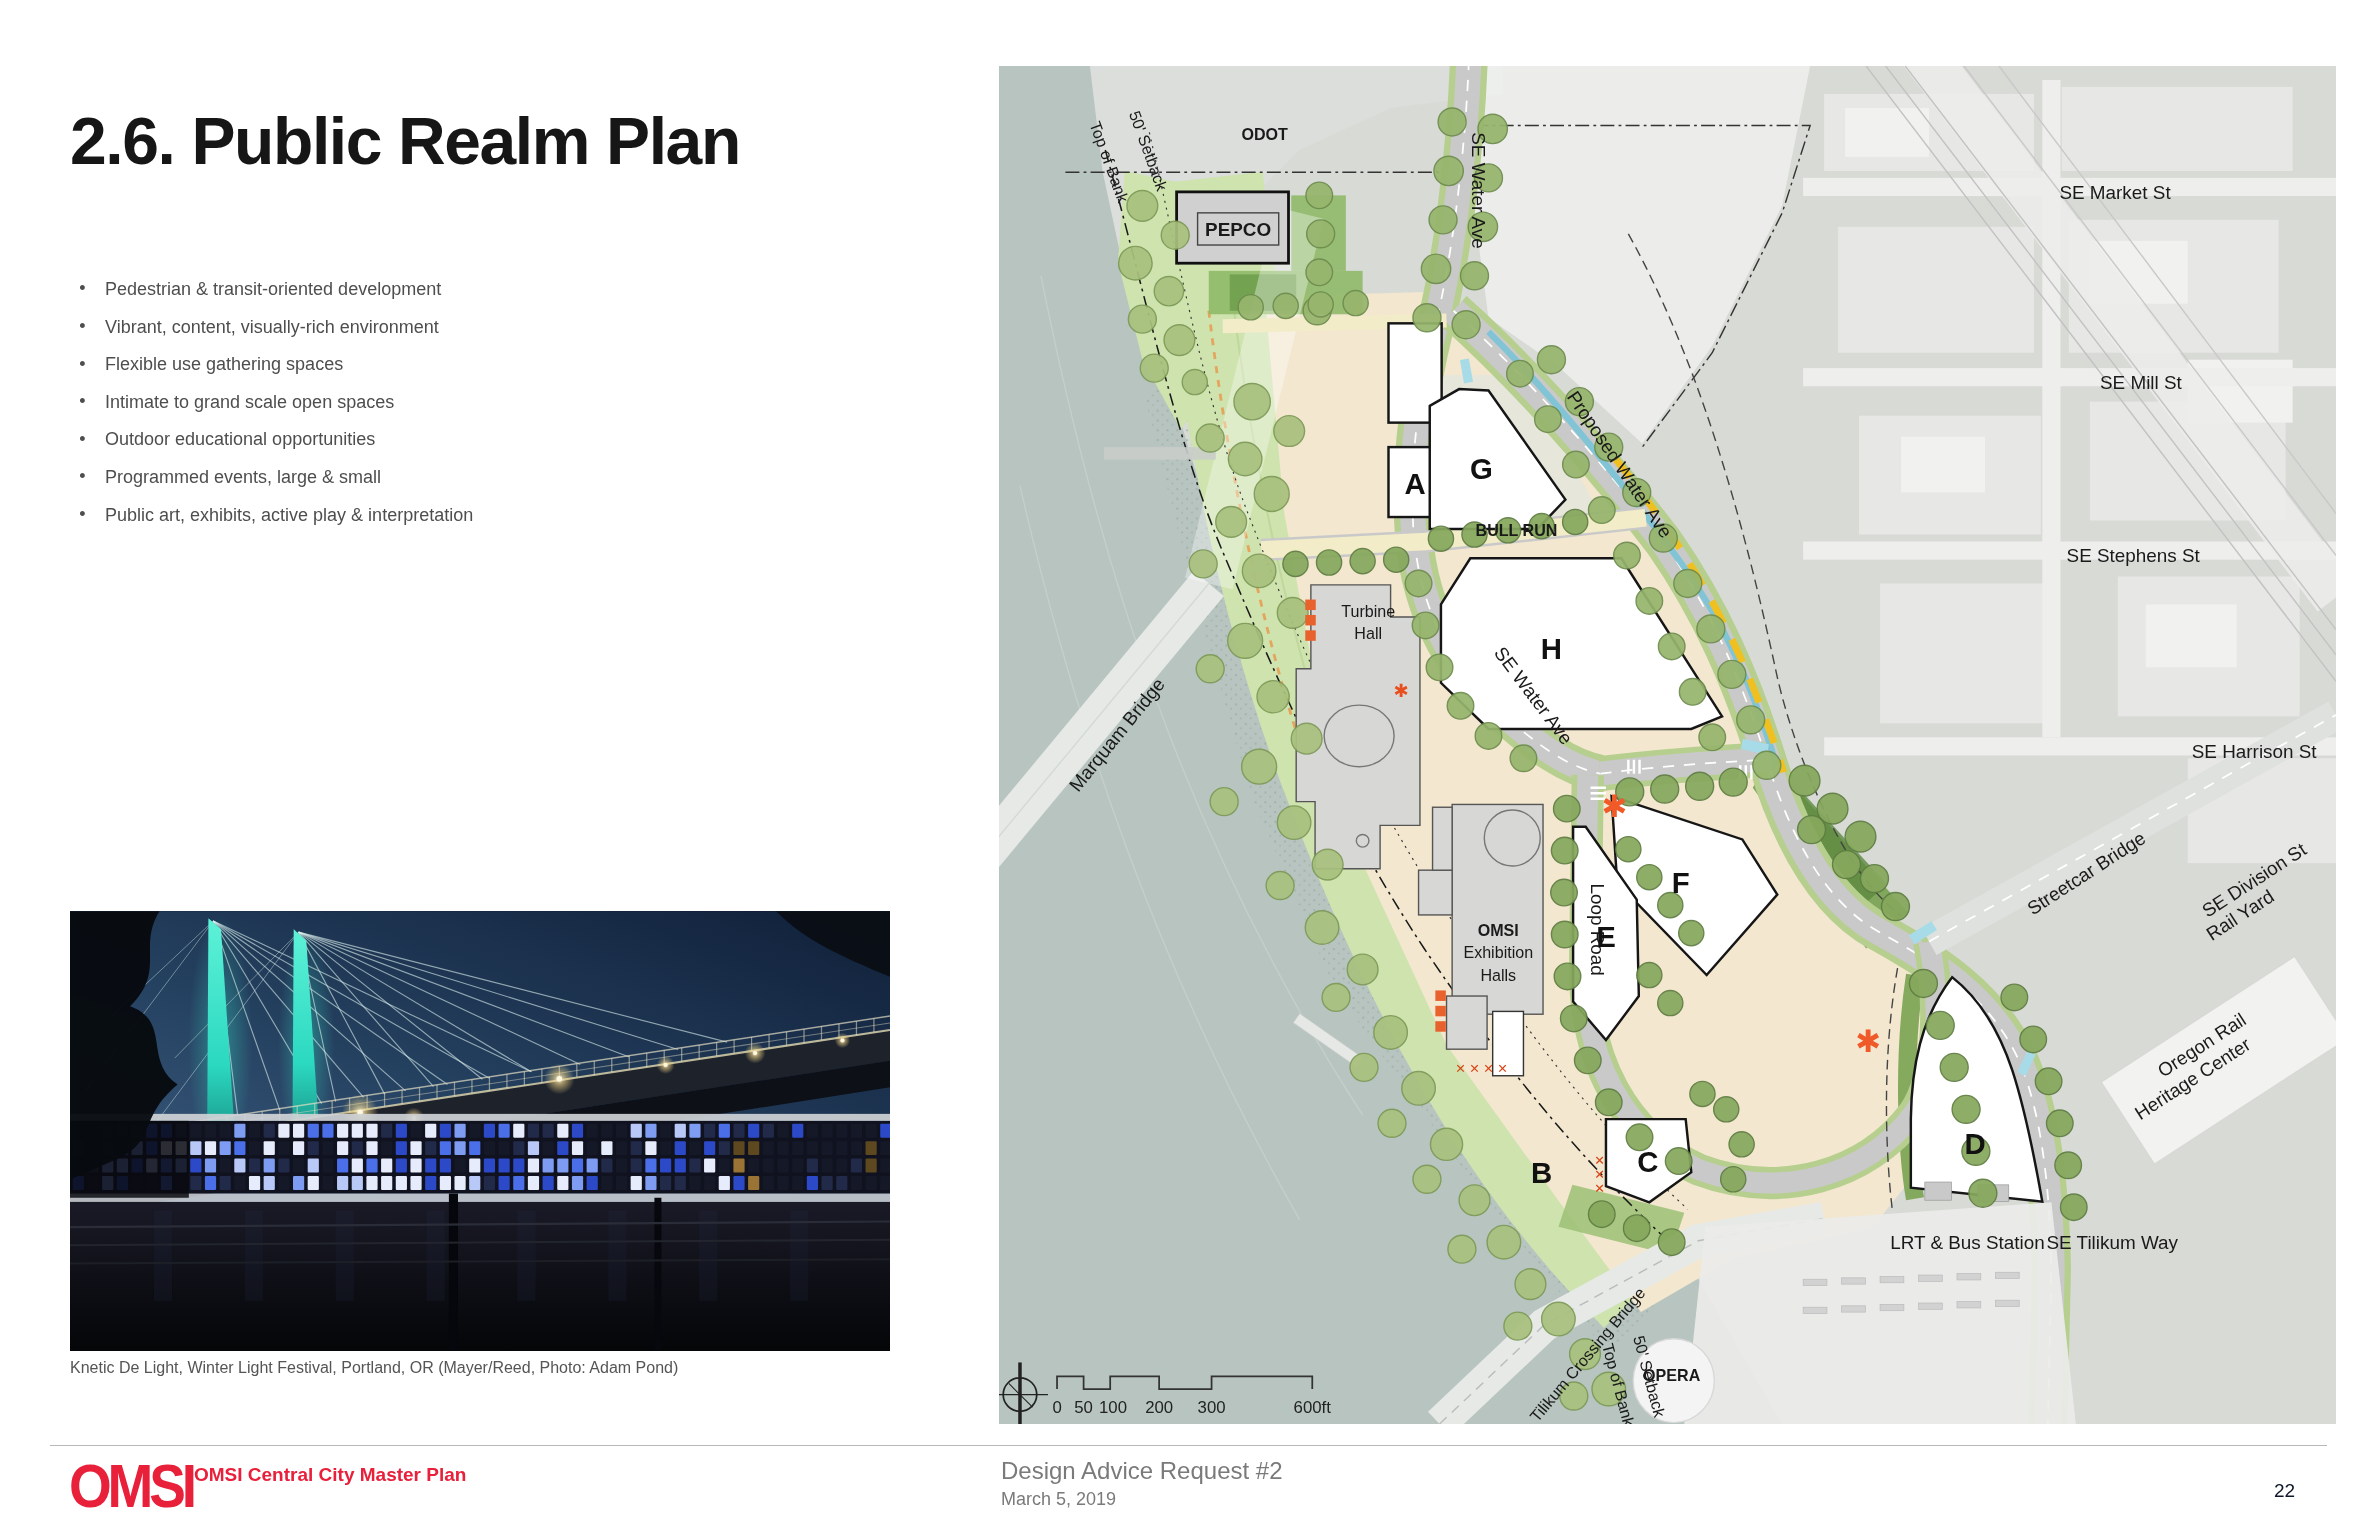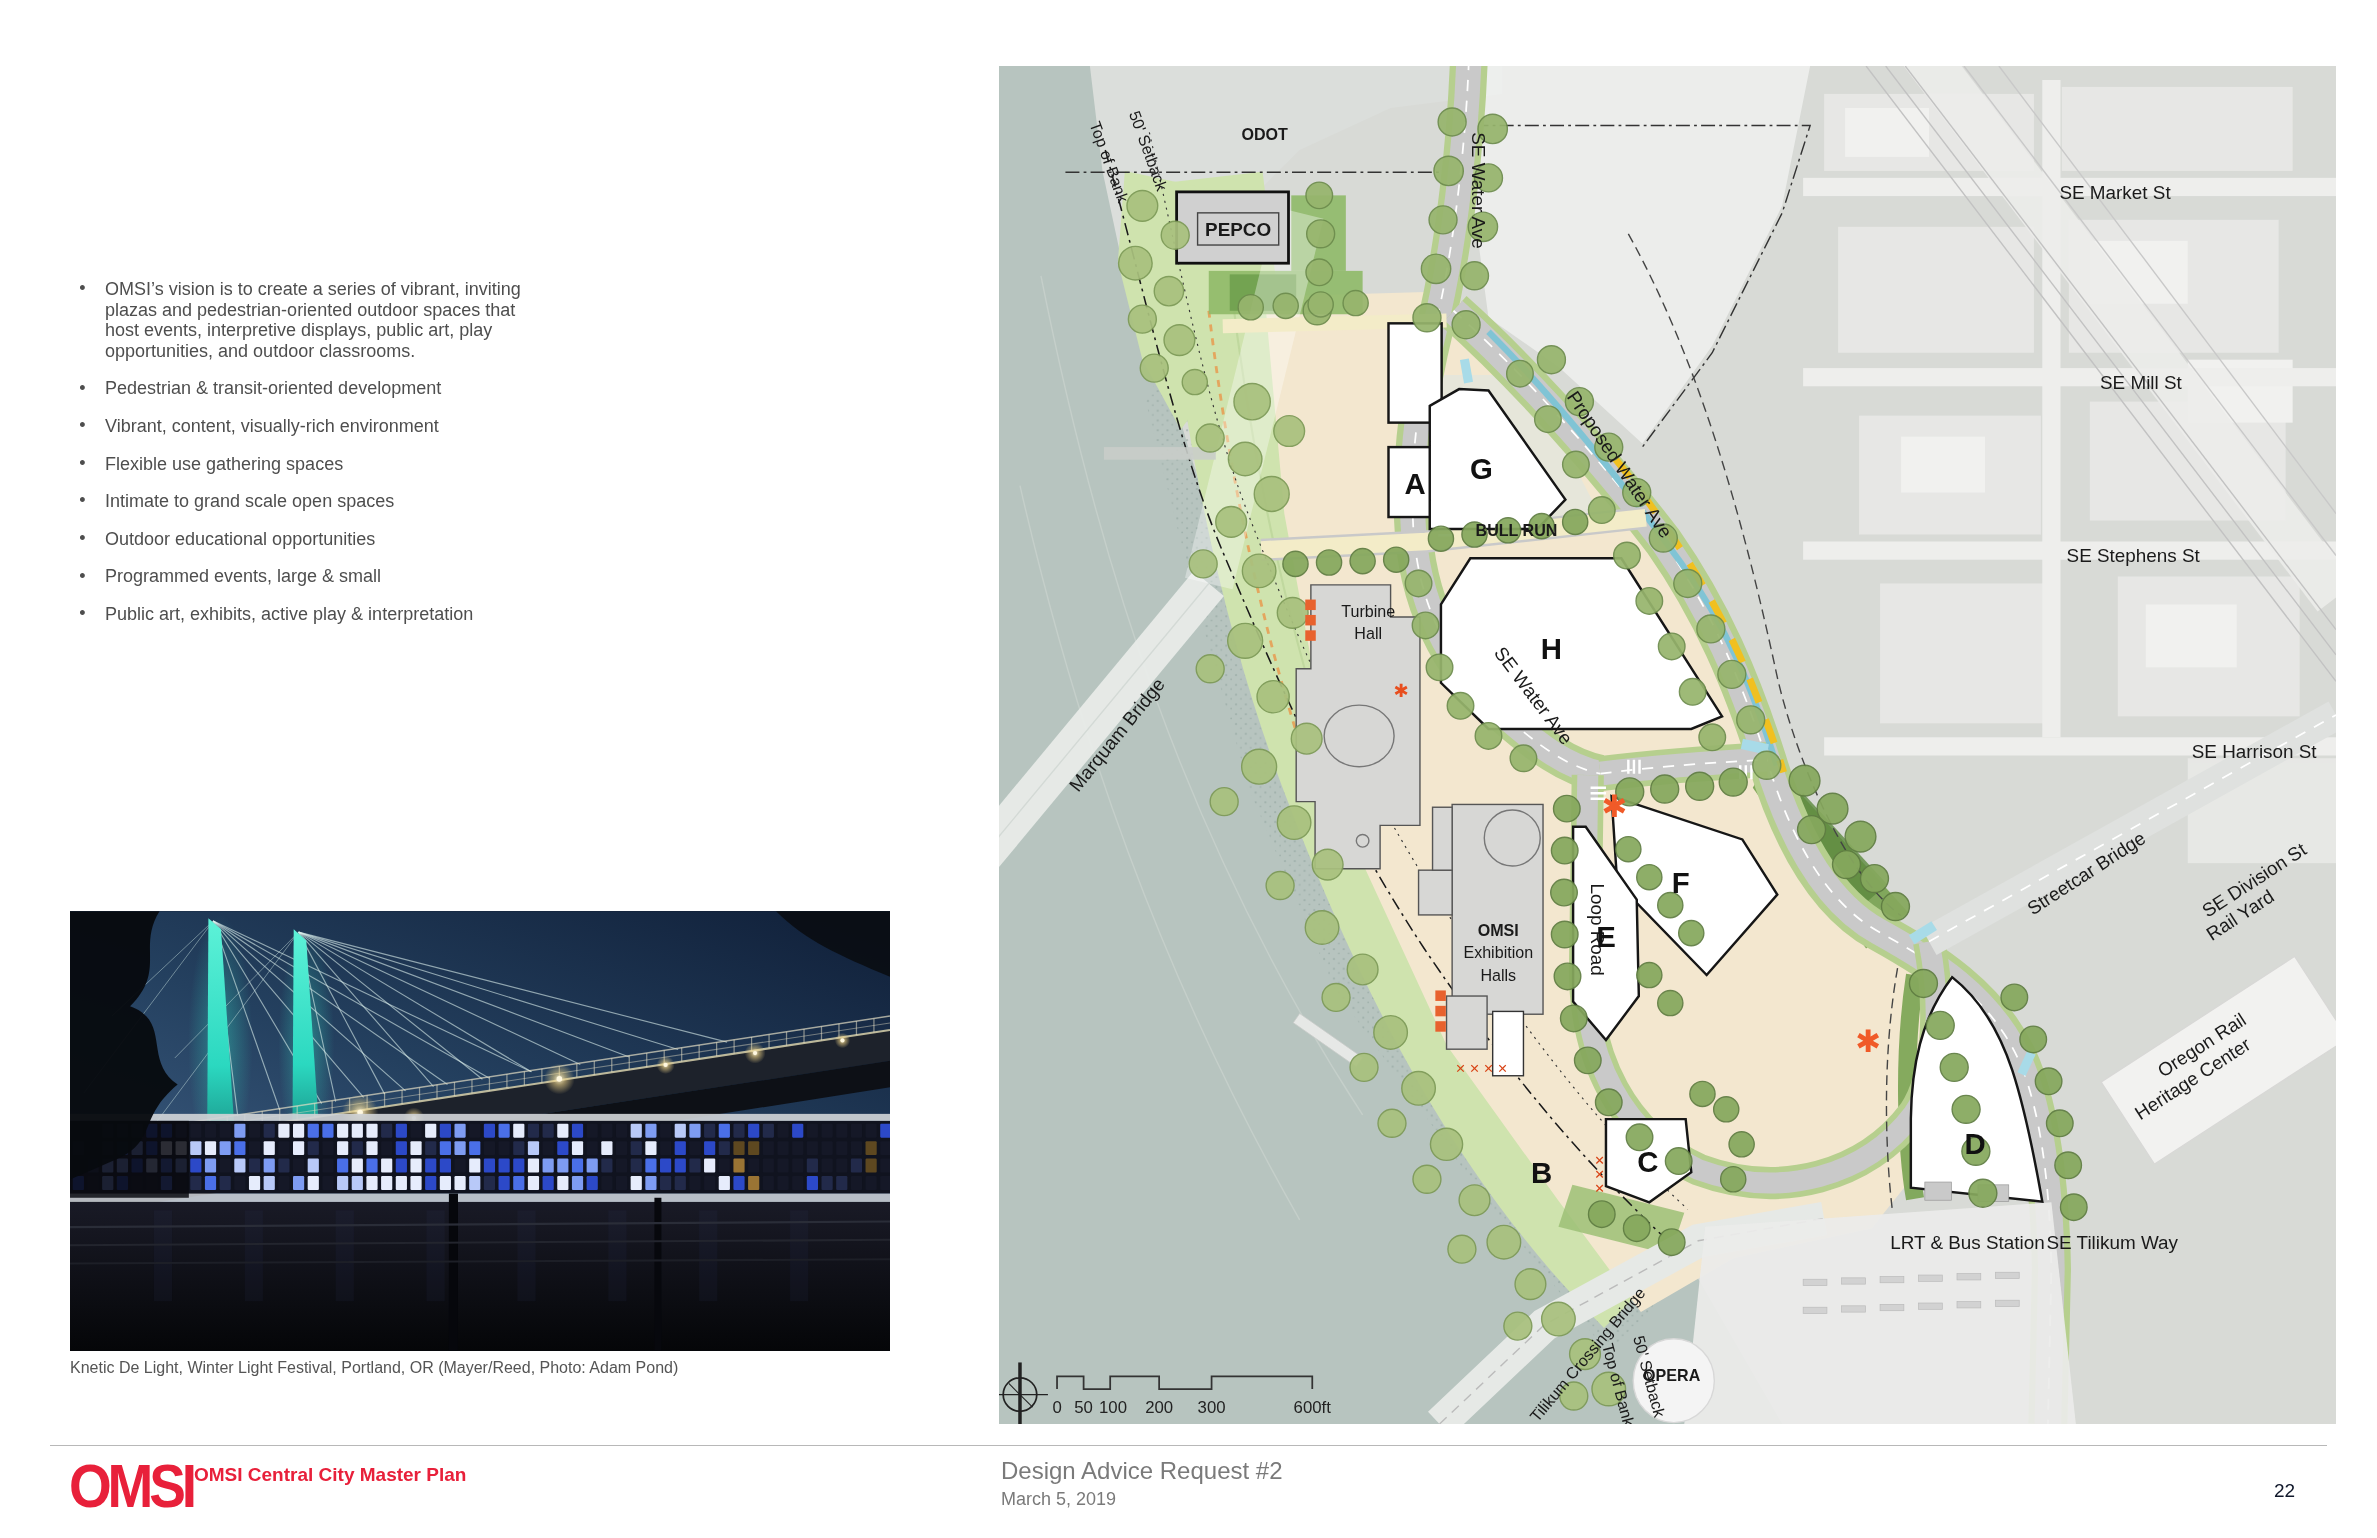--- a/index.html
+++ b/index.html
@@ -35,23 +35,23 @@
   .tC{fill:#a9c17e;stroke:#7d9a57;stroke-width:2;opacity:.93;}
   .bwhite{fill:#ffffff;stroke:#161616;stroke-width:3.5;}
   .bgray{fill:#d7d7d5;stroke:#555;stroke-width:2;}
   .ctr{stroke:#ffffff;stroke-width:2.5;stroke-dasharray:16 14;fill:none;}
 </style>
 </head>
 <body>
 
 <div id="slide">
 
+  <div class="title">2.6. Public Realm Plan</div>
 
   <ul class="bullets">
-    <li>OMSI’s vision is to create a series of vibrant, inviting plazas and pedestrian-oriented outdoor spaces that host events, interpretive displays, public art, play opportunities, and outdoor classrooms.</li>
     <li>Pedestrian &amp; transit-oriented development</li>
     <li>Vibrant, content, visually-rich environment</li>
     <li>Flexible use gathering spaces</li>
     <li>Intimate to grand scale open spaces</li>
     <li>Outdoor educational opportunities</li>
     <li>Programmed events, large &amp; small</li>
     <li>Public art, exhibits, active play &amp; interpretation</li>
   </ul>
 
   <div class="photo">

